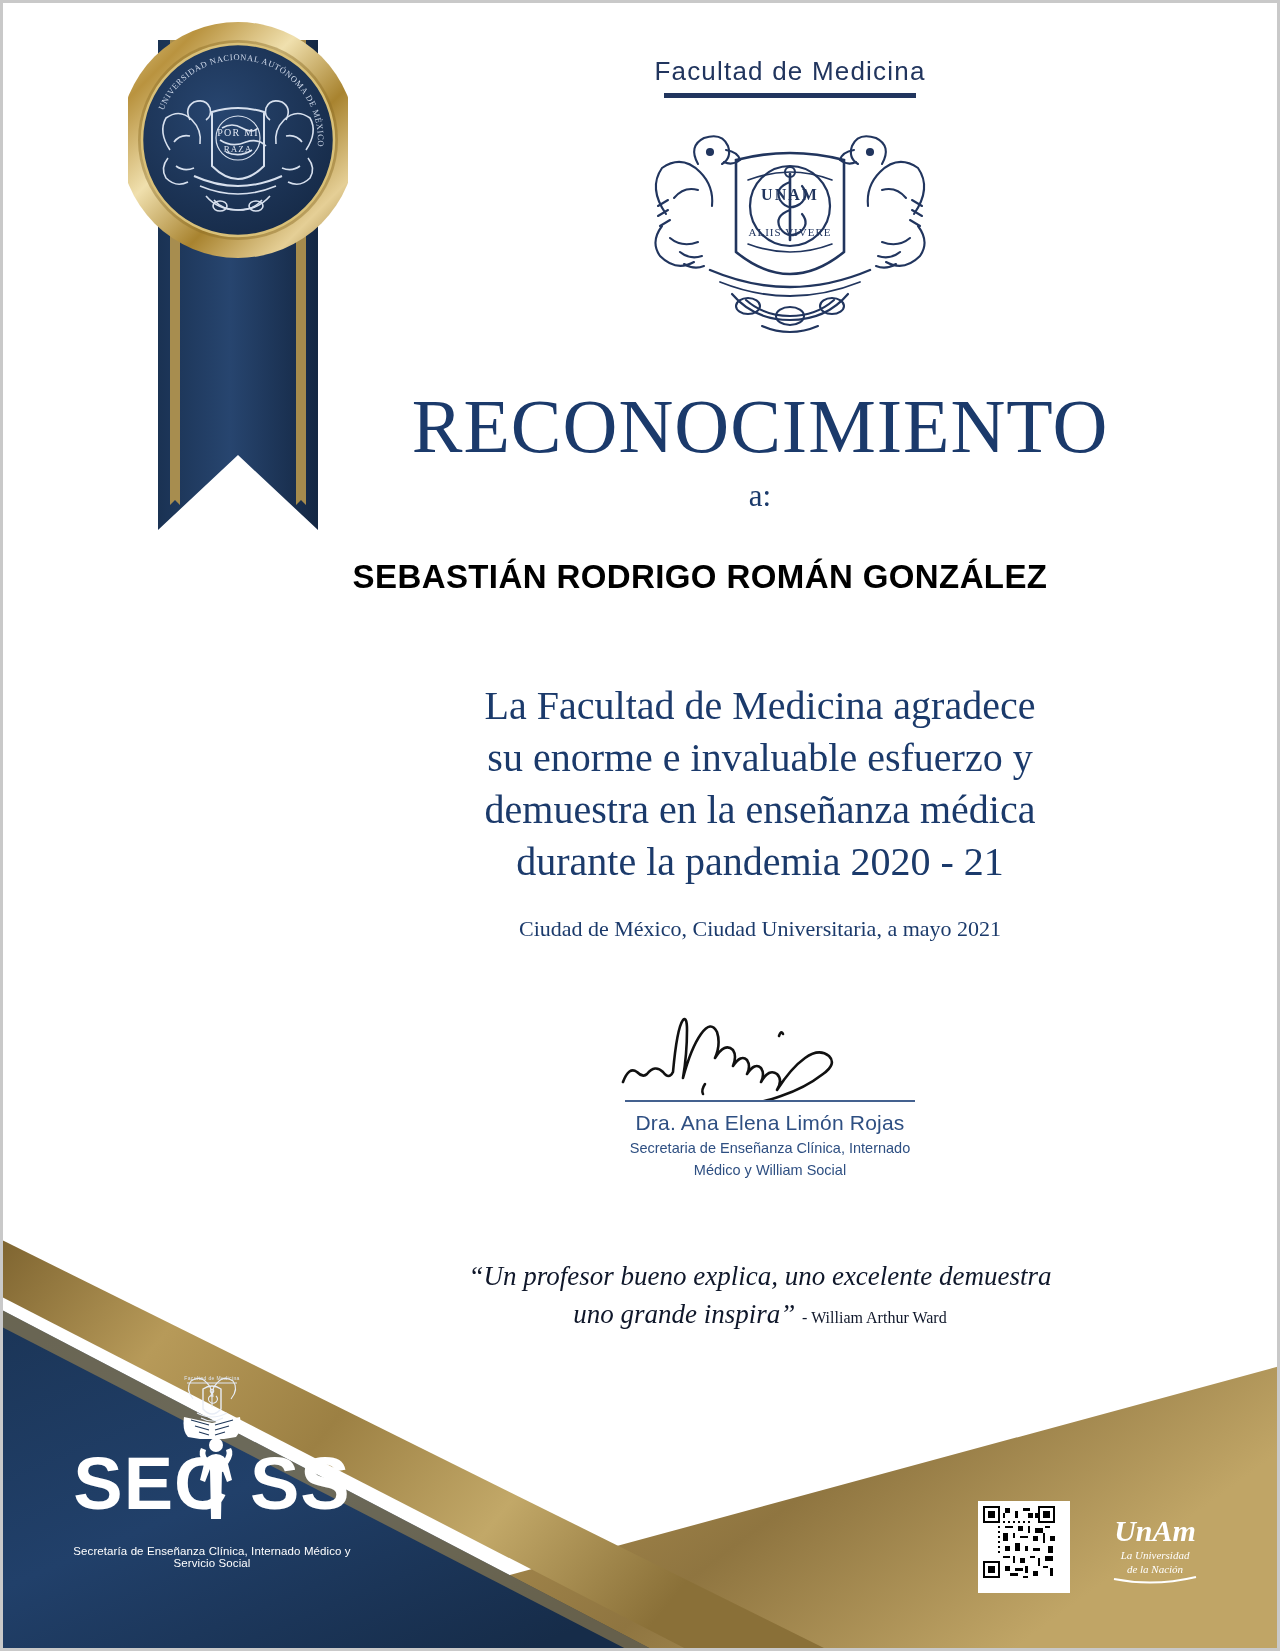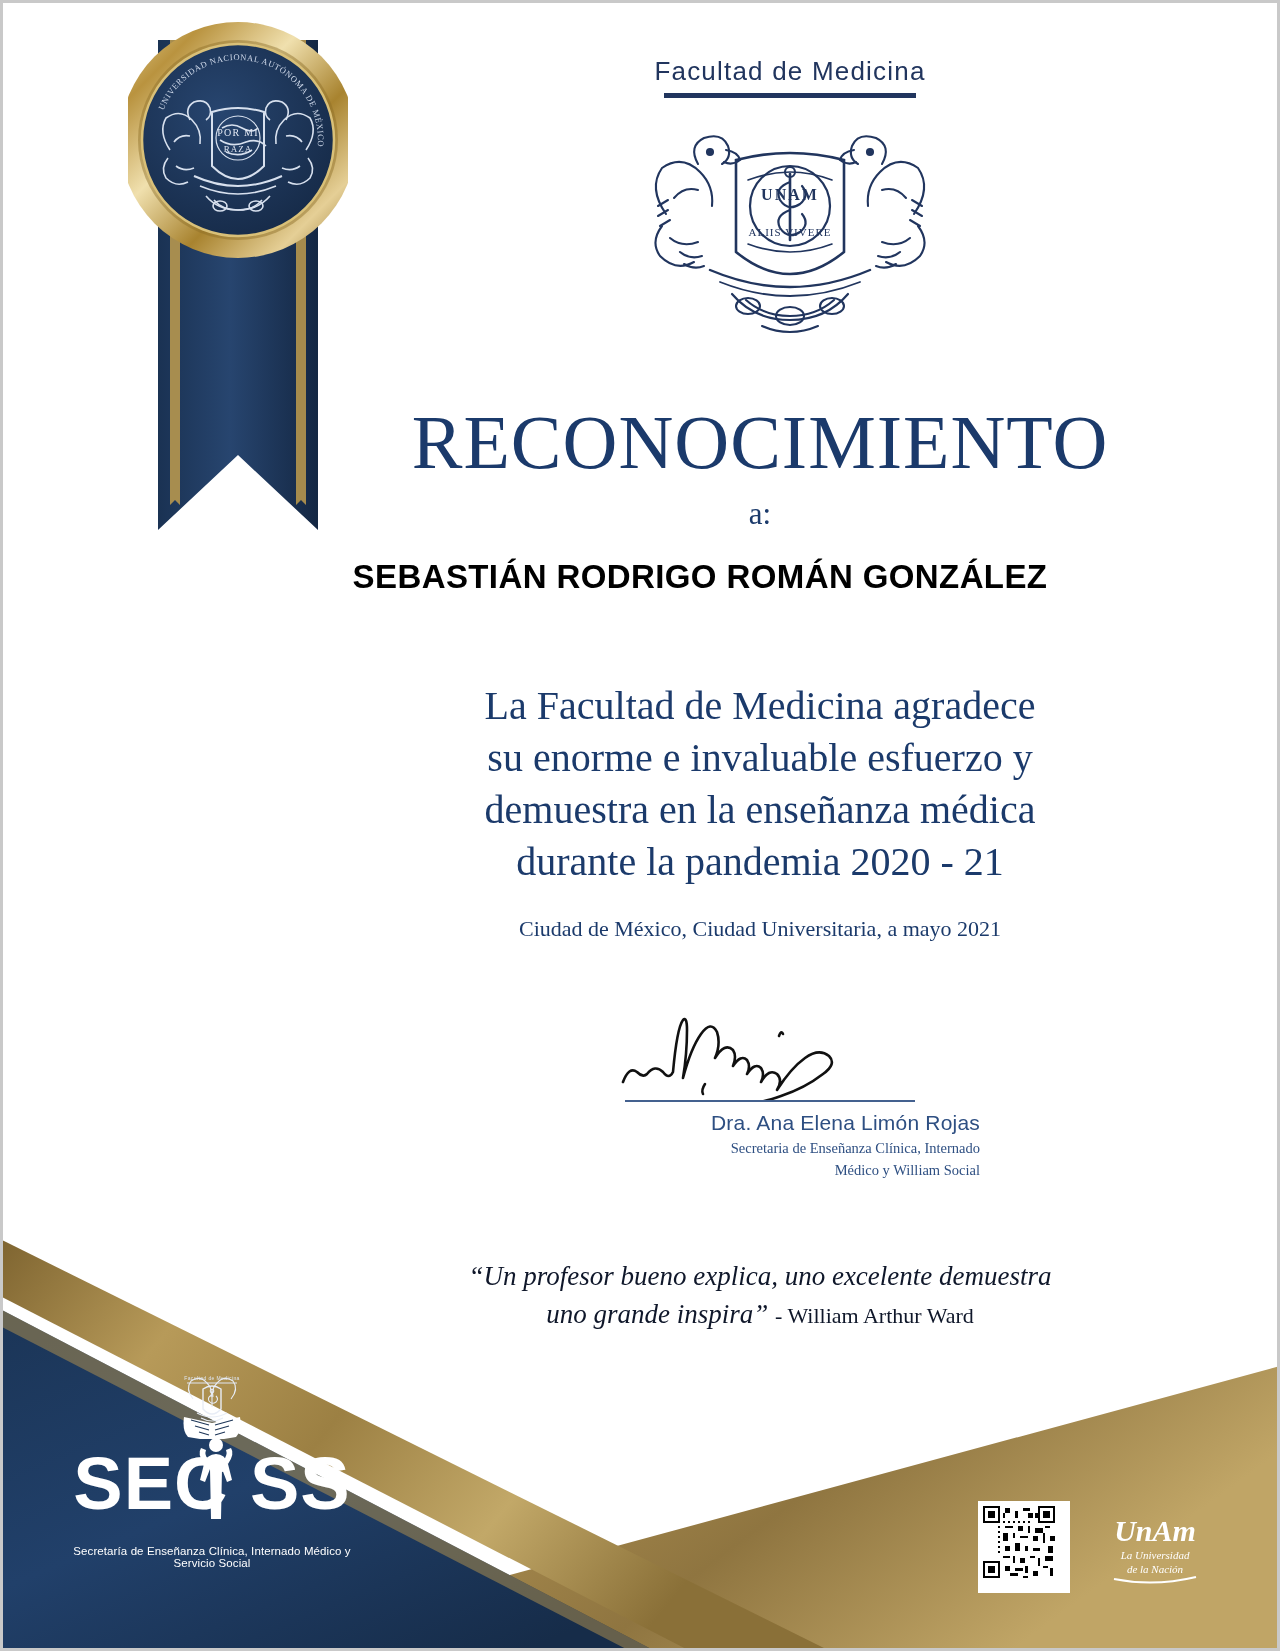--- a/index.html
+++ b/index.html
@@ -48,21 +48,21 @@
     text-align: center;
     z-index: 12;
   }
   .main-title {
     font-family: "Liberation Serif", "DejaVu Serif", serif;
     font-size: 76px;
     line-height: 1.0;
     letter-spacing: 1px;
     color: #1b3a6b;
     font-weight: 400;
-    margin: 16px;
+    margin: 0;
     white-space: nowrap;
   }
   .title-sub {
     font-family: "Liberation Serif", "DejaVu Serif", serif;
     font-size: 31px;
     color: #1b3a6b;
     margin-top: 14px;
   }
 
   
@@ -102,42 +102,42 @@
     color: #1b3a6b;
     margin-top: 28px;
   }
 
   
   .sig-block {
     position: absolute;
     left: 560px;
     top: 1010px;
     width: 420px;
-    text-align: right;
+    text-align: center;
     z-index: 12;
   }
   .sig-svg-holder {
     height: 90px;
     position: relative;
   }
   .sig-line {
     width: 290px;
     height: 2px;
     background: #44618f;
     margin: 0 auto;
   }
   .sig-name {
     font-family: "Liberation Sans", sans-serif;
     font-size: 21px;
     color: #2e4f82;
     margin-top: 9px;
     letter-spacing: 0.2px;
   }
   .sig-role {
-    font-family: Liberation Serif, serif;
+    font-family: Liberation Sans, sans-serif;
     font-size: 14.5px;
     line-height: 1.25;
     color: #2e4f82;
     margin-top: 4px;
   }
 
   
   .quote-block {
     position: absolute;
     left: 300px;
@@ -149,21 +149,21 @@
   .quote-line {
     font-family: Liberation Serif, serif;
     font-style: italic;
     font-size: 27px;
     line-height: 1.40;
     color: #0f172a;
     white-space: nowrap;
   }
   .quote-author {
     font-style: normal;
-    font-size: 22px;
+    font-size: 16px;
     margin-top: 43px;
   }
 
   
   .bottom-deco {
     position: absolute;
     left: 0;
     bottom: 0;
     width: 1280px;
     height: 530px;

